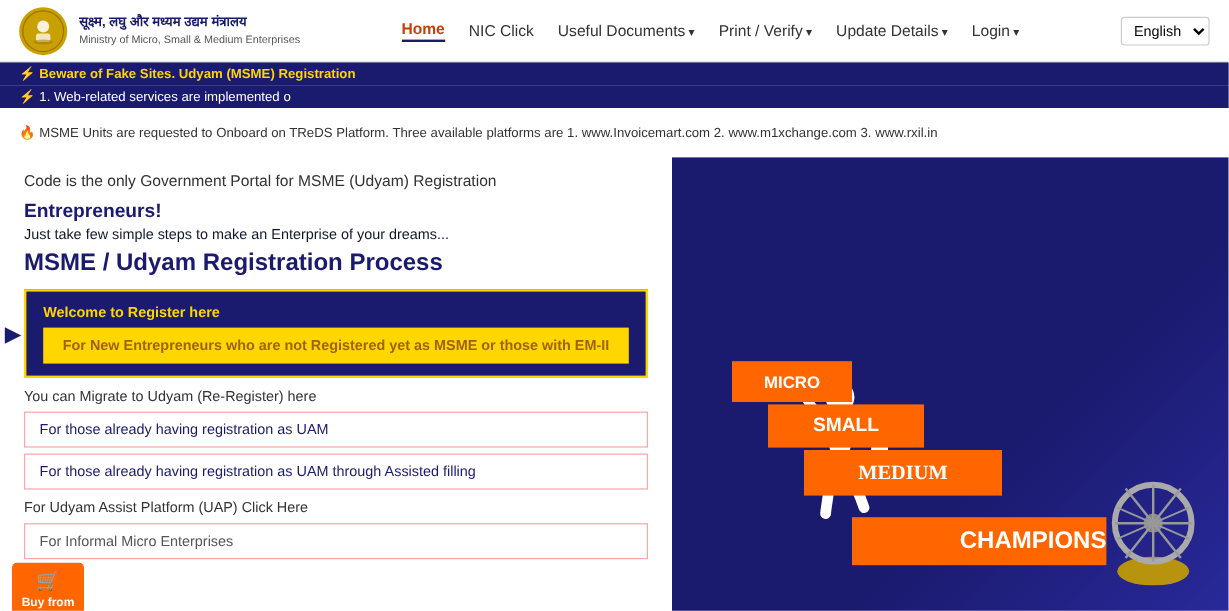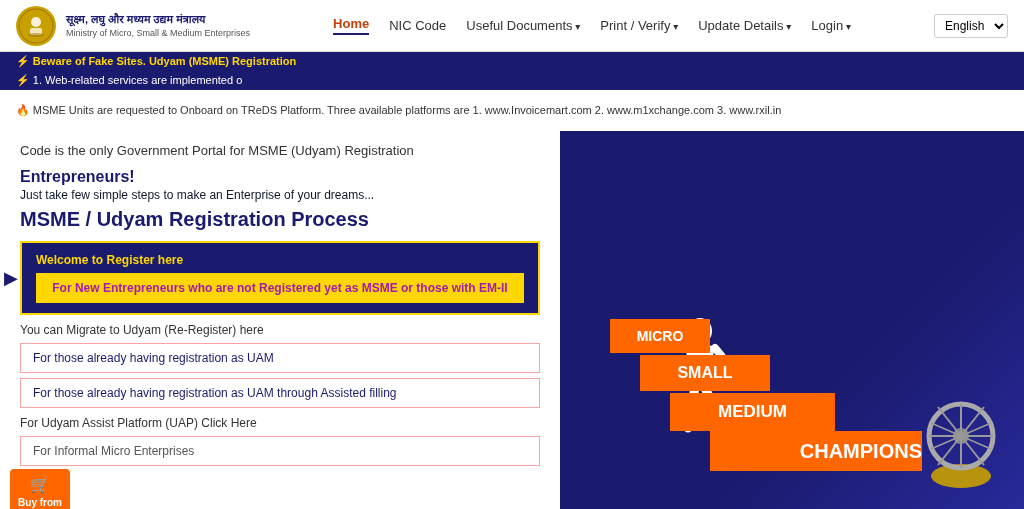--- a/index.html
+++ b/index.html
@@ -137,21 +137,21 @@
     .welcome-label {
       font-size: 12px;
       color: #ffd700;
       margin-bottom: 6px;
       font-weight: bold;
     }
     .new-entrepreneur-btn {
       display: block;
       width: 100%;
       background: #ffd700;
-      color: #a21caf;
+      color: #a16207;
       border: none;
       padding: 8px 12px;
       font-size: 12px;
       font-weight: bold;
       cursor: pointer;
       text-align: center;
     }
 
     
     .migrate-label {
@@ -256,21 +256,21 @@
         <ellipse cx="18" cy="27" rx="8" ry="2" fill="#a07000" opacity="0.5"></ellipse>
       </svg>
     </div>
     <div class="logo-text">
       <div class="hindi">सूक्ष्म, लघु और मध्यम उद्यम मंत्रालय</div>
       <div class="english">Ministry of Micro, Small &amp; Medium Enterprises</div>
     </div>
   </div>
   <nav class="nav">
     <a href="#" class="active">Home</a>
-    <a href="#">NIC Code</a>
+    <a href="#">NIC Click</a>
     <a href="#" class="dropdown">Useful Documents</a>
     <a href="#" class="dropdown">Print / Verify</a>
     <a href="#" class="dropdown">Update Details</a>
     <a href="#" class="dropdown">Login</a>
   </nav>
   <select class="lang-select">
     <option>English</option>
   </select>
 </div>
 
@@ -341,21 +341,21 @@
           <span>MICRO</span>
         </div>
       </div>
 
       <div style="display:flex;margin-bottom:2px;margin-left:30px;">
         <div class="stair-block stair-small">
           <span>SMALL</span>
         </div>
       </div>
 
-      <div style="display:flex;margin-bottom:0;margin-left:60px;">
+      <div style="display:flex;margin-bottom:18px;margin-left:60px;font-family:Liberation Serif, serif;">
         <div class="stair-block stair-medium">
           <span>MEDIUM</span>
         </div>
       </div>
 
       <div style="display:flex;margin-bottom:2px;margin-left:100px;">
         <div class="stair-block stair-champions">
           <span>CHAMPIONS</span>
         </div>
       </div>

